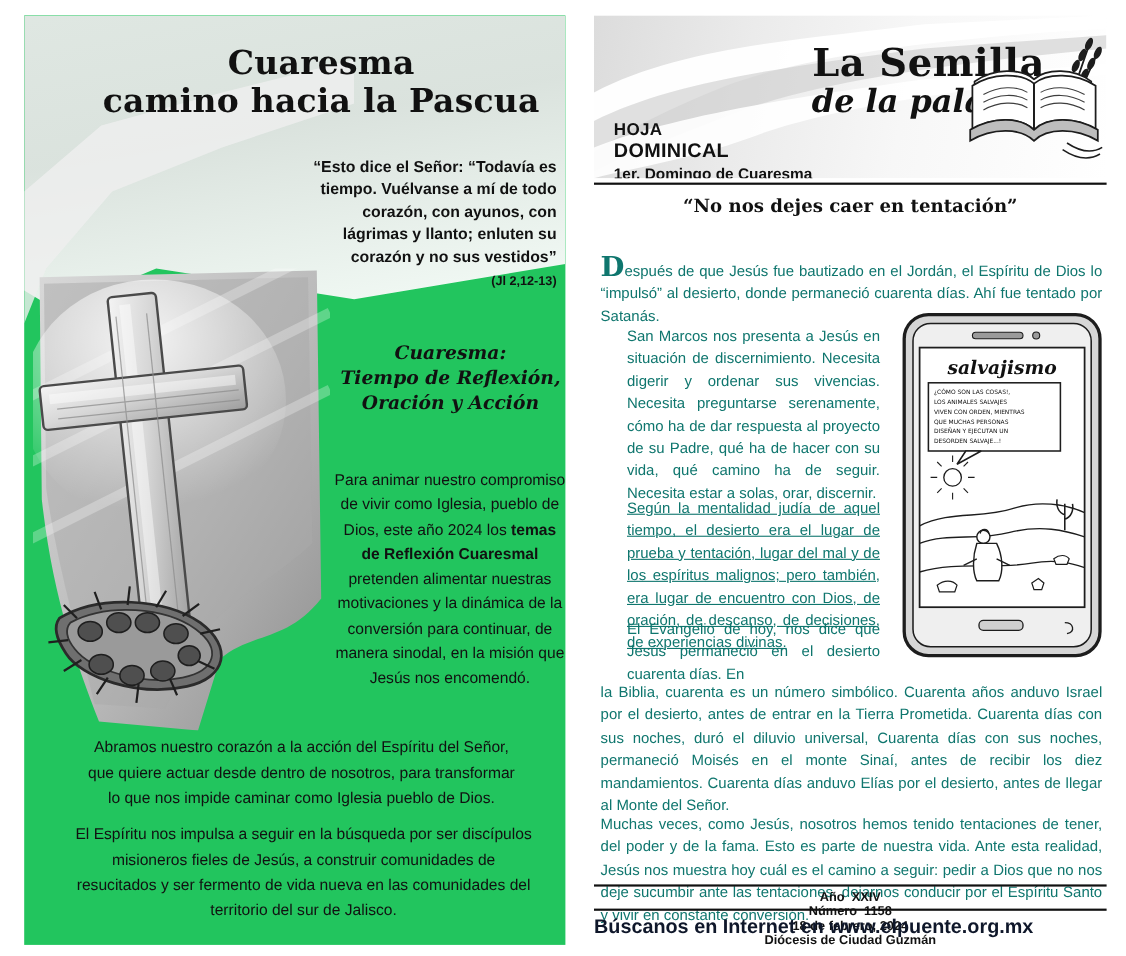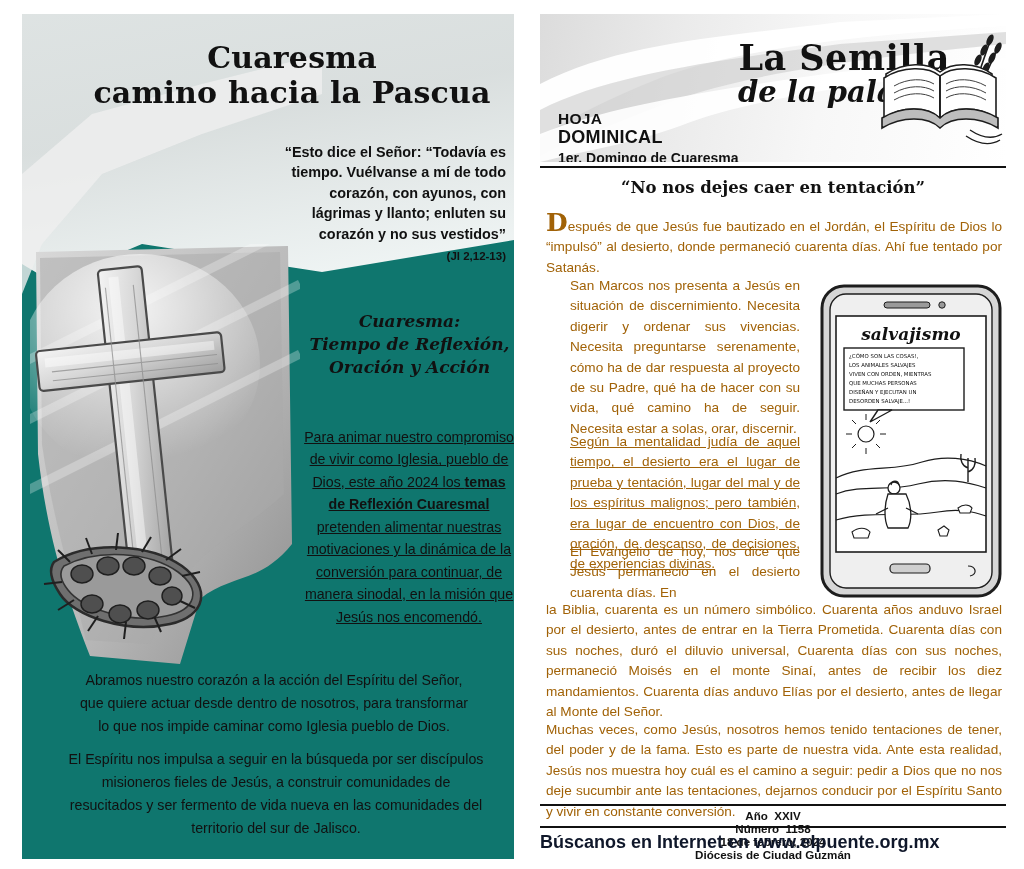--- a/index.html
+++ b/index.html
@@ -14,21 +14,21 @@
     height: 869px;
     background: #ffffff;
     overflow: hidden;
   }
 
   
   #left-page {
     position: absolute;
     left: 22px; top: 14px;
     width: 492px; height: 845px;
-    background: #0f766e;
+    background: #22c55e;
   }
   .left-swoosh {
     position: absolute;
     left: 0; top: 0;
     width: 492px; height: 268px;
     background: linear-gradient(170deg, #e9e9e9 0%, #e4e4e4 40%, #f2f2f2 70%, #ffffff 100%);
     clip-path: polygon(0 0, 492px 0, 492px 226px, 300px 258px, 120px 230px, 30px 268px, 0 250px);
     opacity: 0.95;
   }
   .left-swoosh2 {
@@ -90,21 +90,20 @@
     color: #111;
   }
   .left-para1 {
     position: absolute;
     left: 282px; top: 412px;
     width: 210px;
     text-align: center;
     font-size: 14.2px;
     line-height: 1.58;
     color: #111;
-    text-decoration: underline;
   }
   .left-para1 b { font-weight: bold; }
 
   .left-para2 {
     position: absolute;
     left: 52px; top: 655px;
     width: 400px;
     text-align: center;
     font-size: 14.2px;
     line-height: 1.62;
@@ -173,24 +172,25 @@
     position: absolute; left: 0; top: 164px; width: 466px;
     text-align: center;
     font-family: "DejaVu Serif", serif;
     font-weight: bold;
     font-size: 16.5px;
     color: #111;
   }
 
   .rp {
     position: absolute;
-    color: #a16207;
+    color: #0f766e;
     font-size: 13.6px;
     line-height: 1.5;
     text-align: justify;
+    margin-top: 20px;
   }
   .dropcap::first-letter {
     font-family: "DejaVu Serif", serif;
     font-size: 25px;
     font-weight: bold;
     line-height: .9;
   }
   .p1 { left: 6px; top: 198px; width: 456px; }
   .p2 { left: 30px; top: 262px; width: 230px; }
   .p3 { left: 30px; top: 418px; width: 230px; text-decoration: underline; }

